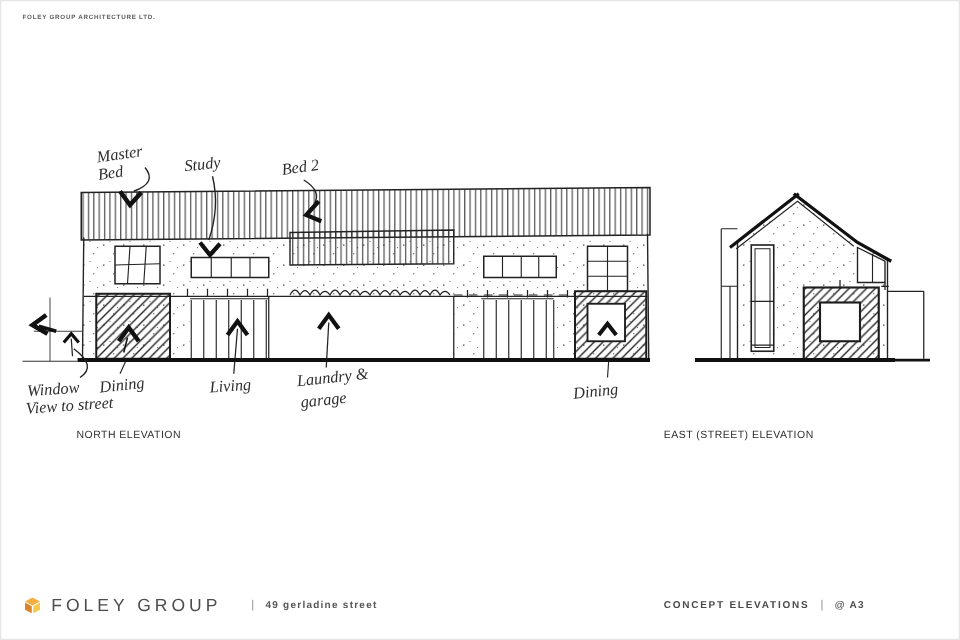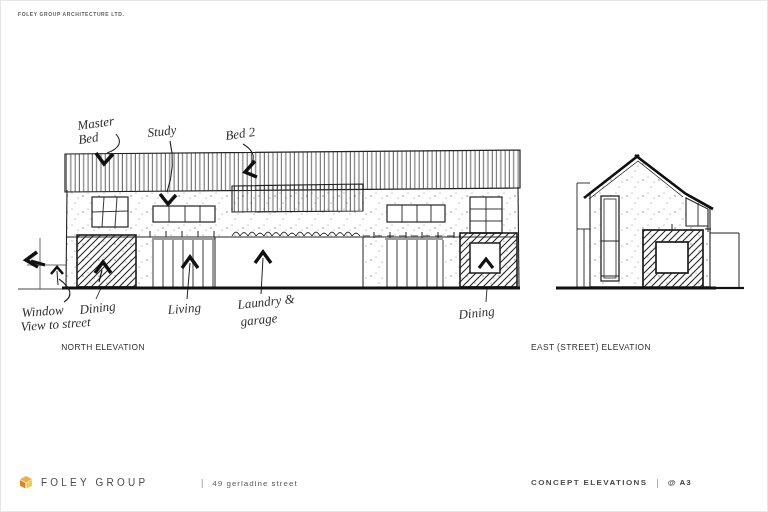--- a/index.html
+++ b/index.html
@@ -4,26 +4,26 @@
 <style>
   html,body{margin:0;padding:0;background:#fff;}
   .sheet{position:relative;width:768px;height:512px;background:#ffffff;
          box-shadow:inset 0 0 0 1px #e6e6e6;overflow:hidden;
          font-family:"Liberation Sans",sans-serif;}
   .firm-header{position:absolute;left:18px;top:11px;font-size:5px;letter-spacing:.6px;
          color:#5c5c5c;font-weight:600;}
   .drawing-svg{position:absolute;left:0;top:0;}
   
   .footer-left{position:absolute;left:19px;top:476px;display:flex;align-items:center;gap:8px;}
-  .logo-text{font-size:10px;letter-spacing:3.2px;color:#4c4c4c;font-weight:500;}
+  .logo-text{font-size:14px;letter-spacing:3.2px;color:#4c4c4c;font-weight:500;}
   .footer-address{position:absolute;left:201px;top:478px;display:flex;align-items:center;gap:9px;
          color:#565656;}
   .pipe{color:#8f8f8f;font-size:9px;font-weight:400;}
-  .address-text{font-size:8px;letter-spacing:1px;font-weight:400;color:#565656;}
-  .footer-title{position:absolute;left:531px;top:478px;display:flex;align-items:flex-start;gap:9px;}
+  .address-text{font-size:8px;letter-spacing:1px;font-weight:700;color:#565656;}
+  .footer-title{position:absolute;left:531px;top:478px;display:flex;align-items:center;gap:9px;}
   .title-text{font-size:8px;letter-spacing:1.4px;font-weight:700;color:#4a4a4a;}
   .scale-text{font-size:8px;letter-spacing:1px;font-weight:700;color:#4a4a4a;}
   .footer-sheetno{position:absolute;left:712px;top:475px;text-align:left;margin-top:42px;}
   .sheetno-text{font-size:10px;letter-spacing:.8px;font-weight:700;color:#3e3e3e;}
   .sheetdate-text{font-size:4.5px;letter-spacing:.4px;color:#9a9a9a;margin-top:1px;}
   
   .hand{font-family:"Liberation Serif",serif;font-style:italic;fill:#2e2e2e;}
   .caption{font-family:"Liberation Sans",sans-serif;fill:#2f2f2f;letter-spacing:.4px;}
 </style>
 </head>

